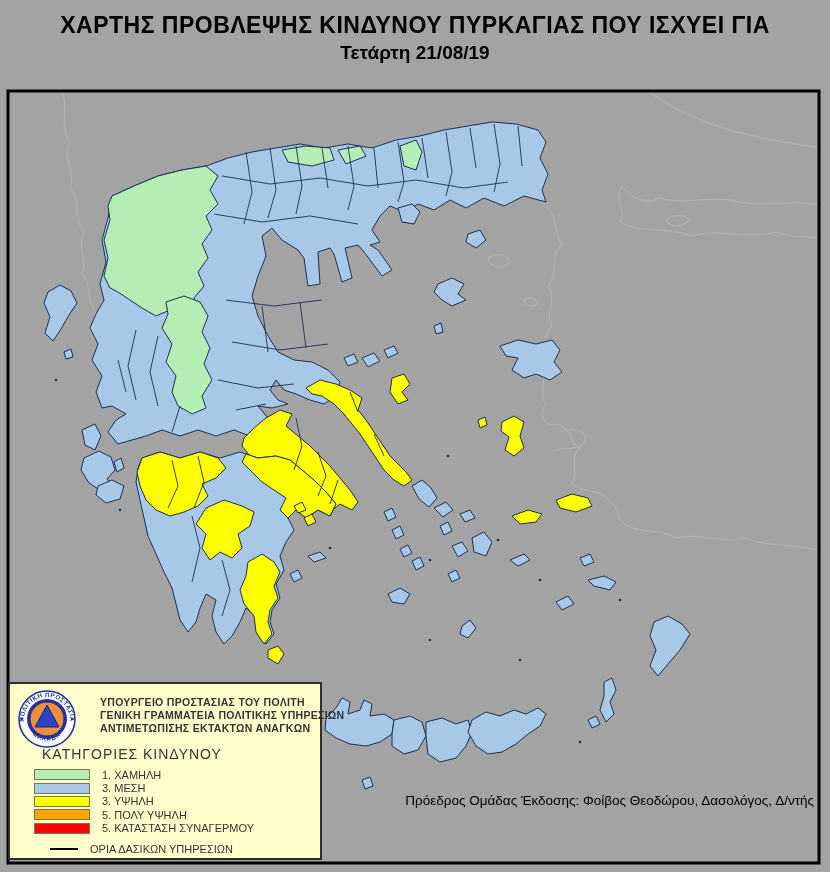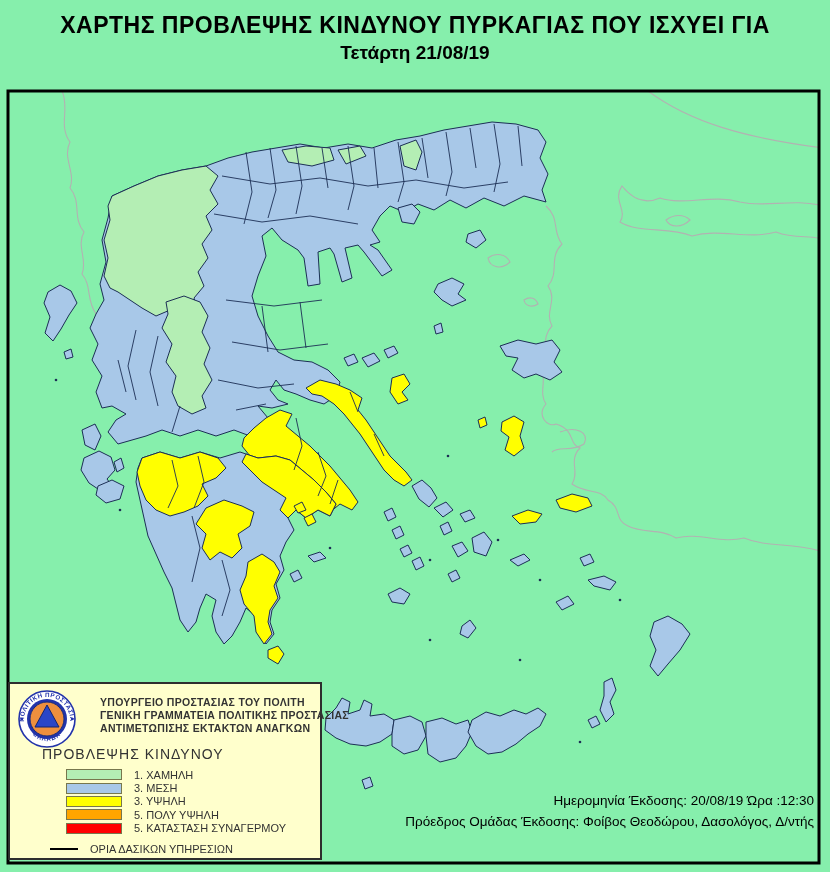--- a/index.html
+++ b/index.html
@@ -1,29 +1,29 @@
 <!DOCTYPE html>
 <html><head>
 <meta charset="utf-8">
 <style>
   html,body{margin:0;padding:0;background:#ffffff;}
-  .page{position:relative;width:830px;height:872px;background:#86efac;overflow:hidden;
+  .page{position:relative;width:830px;height:872px;background:#a3a3a3;overflow:hidden;
         font-family:"Liberation Sans",sans-serif;}
   .title-block{position:absolute;top:12px;left:0;right:0;text-align:center;color:#000;}
   .title-block h1{margin:0;font-size:23px;font-weight:bold;letter-spacing:.5px;}
   .title-block h2{margin:3px 0 0 0;font-size:19px;font-weight:bold;}
   #map-svg{position:absolute;left:0;top:0;}
   .legend-box{position:absolute;left:8px;top:682px;width:314px;height:178px;
       border:2px solid #2e2e2e;box-sizing:border-box;}
   .logo-wrap{position:absolute;left:7px;top:5px;width:60px;height:60px;}
   .agency{position:absolute;left:90px;top:12px;font-size:10.5px;font-weight:bold;
       color:#333;line-height:13px;letter-spacing:.3px;white-space:nowrap;}
   .legend-heading{position:absolute;left:32px;top:62px;font-size:14px;color:#333;
       letter-spacing:1px;white-space:nowrap;}
-  .legend-rows{position:absolute;left:56px;top:84px;}
+  .legend-rows{position:absolute;left:24px;top:84px;}
   .legend-row{display:flex;align-items:center;height:13.4px;}
   .swatch{width:56px;height:11px;border:1px solid #77774d;box-sizing:border-box;}
   .legend-label{margin-left:12px;font-size:11px;color:#333;white-space:nowrap;}
   .boundary-row{position:absolute;left:40px;top:158px;display:flex;align-items:center;height:14px;text-align:center;}
   .boundary-line{width:28px;height:2px;background:#000;}
   .footer{position:absolute;right:16px;top:790px;text-align:right;font-size:13.5px;
       color:#000;line-height:21px;white-space:nowrap;}
 </style>
 </head>
 <body>
@@ -191,24 +191,24 @@
         </text>
         <circle cx="5" cy="30" r="1.2" fill="#2233aa"></circle>
           <circle cx="55" cy="30" r="1.2" fill="#2233aa"></circle>
         <circle cx="30" cy="30" r="20" fill="#2233aa"></circle>
         <circle cx="30" cy="30" r="17" fill="#ee8f3e" stroke="#1a2b7a" stroke-width="1"></circle>
         <polygon points="30,16 42,38 18,38" fill="#2a46c8" stroke="#14246e" stroke-width="1"></polygon>
       </svg>
     </div>
     <div class="agency">
       <div>ΥΠΟΥΡΓΕΙΟ ΠΡΟΣΤΑΣΙΑΣ ΤΟΥ ΠΟΛΙΤΗ</div>
-      <div>ΓΕΝΙΚΗ ΓΡΑΜΜΑΤΕΙΑ ΠΟΛΙΤΙΚΗΣ ΠΡΟΣΤΑΣΙΑΣ</div>
+      <div>ΓΕΝΙΚΗ ΓΡΑΜΜΑΤΕΙΑ ΠΟΛΙΤΙΚΗΣ ΥΠΗΡΕΣΙΩΝ</div>
       <div>ΑΝΤΙΜΕΤΩΠΙΣΗΣ ΕΚΤΑΚΤΩΝ ΑΝΑΓΚΩΝ</div>
     </div>
-    <div class="legend-heading">ΠΡΟΒΛΕΨΗΣ ΚΙΝΔΥΝΟΥ</div>
+    <div class="legend-heading">ΚΑΤΗΓΟΡΙΕΣ ΚΙΝΔΥΝΟΥ</div>
     <div class="legend-rows" id="legend-rows">
         <div class="legend-row">
           <div class="swatch" style="background: rgb(180, 238, 180);"></div>
           <span class="legend-label">1. ΧΑΜΗΛΗ</span>
         </div>
         <div class="legend-row">
           <div class="swatch" style="background: rgb(168, 200, 232);"></div>
           <span class="legend-label">3. ΜΕΣΗ</span>
         </div>
         <div class="legend-row">
@@ -224,17 +224,16 @@
           <span class="legend-label">5. ΚΑΤΑΣΤΑΣΗ ΣΥΝΑΓΕΡΜΟΥ</span>
         </div>
       </div>
     <div class="boundary-row">
       <div class="boundary-line"></div>
       <div class="legend-label">ΟΡΙΑ ΔΑΣΙΚΩΝ ΥΠΗΡΕΣΙΩΝ</div>
     </div>
   </div>
 
   <div class="footer">
-    <div>Ημερομηνία Έκδοσης: 20/08/19  Ώρα :12:30</div>
     <div>Πρόεδρος Ομάδας Έκδοσης: Φοίβος Θεοδώρου,  Δασολόγος, Δ/ντής</div>
   </div>
 
 </div>
 
 </body></html>

